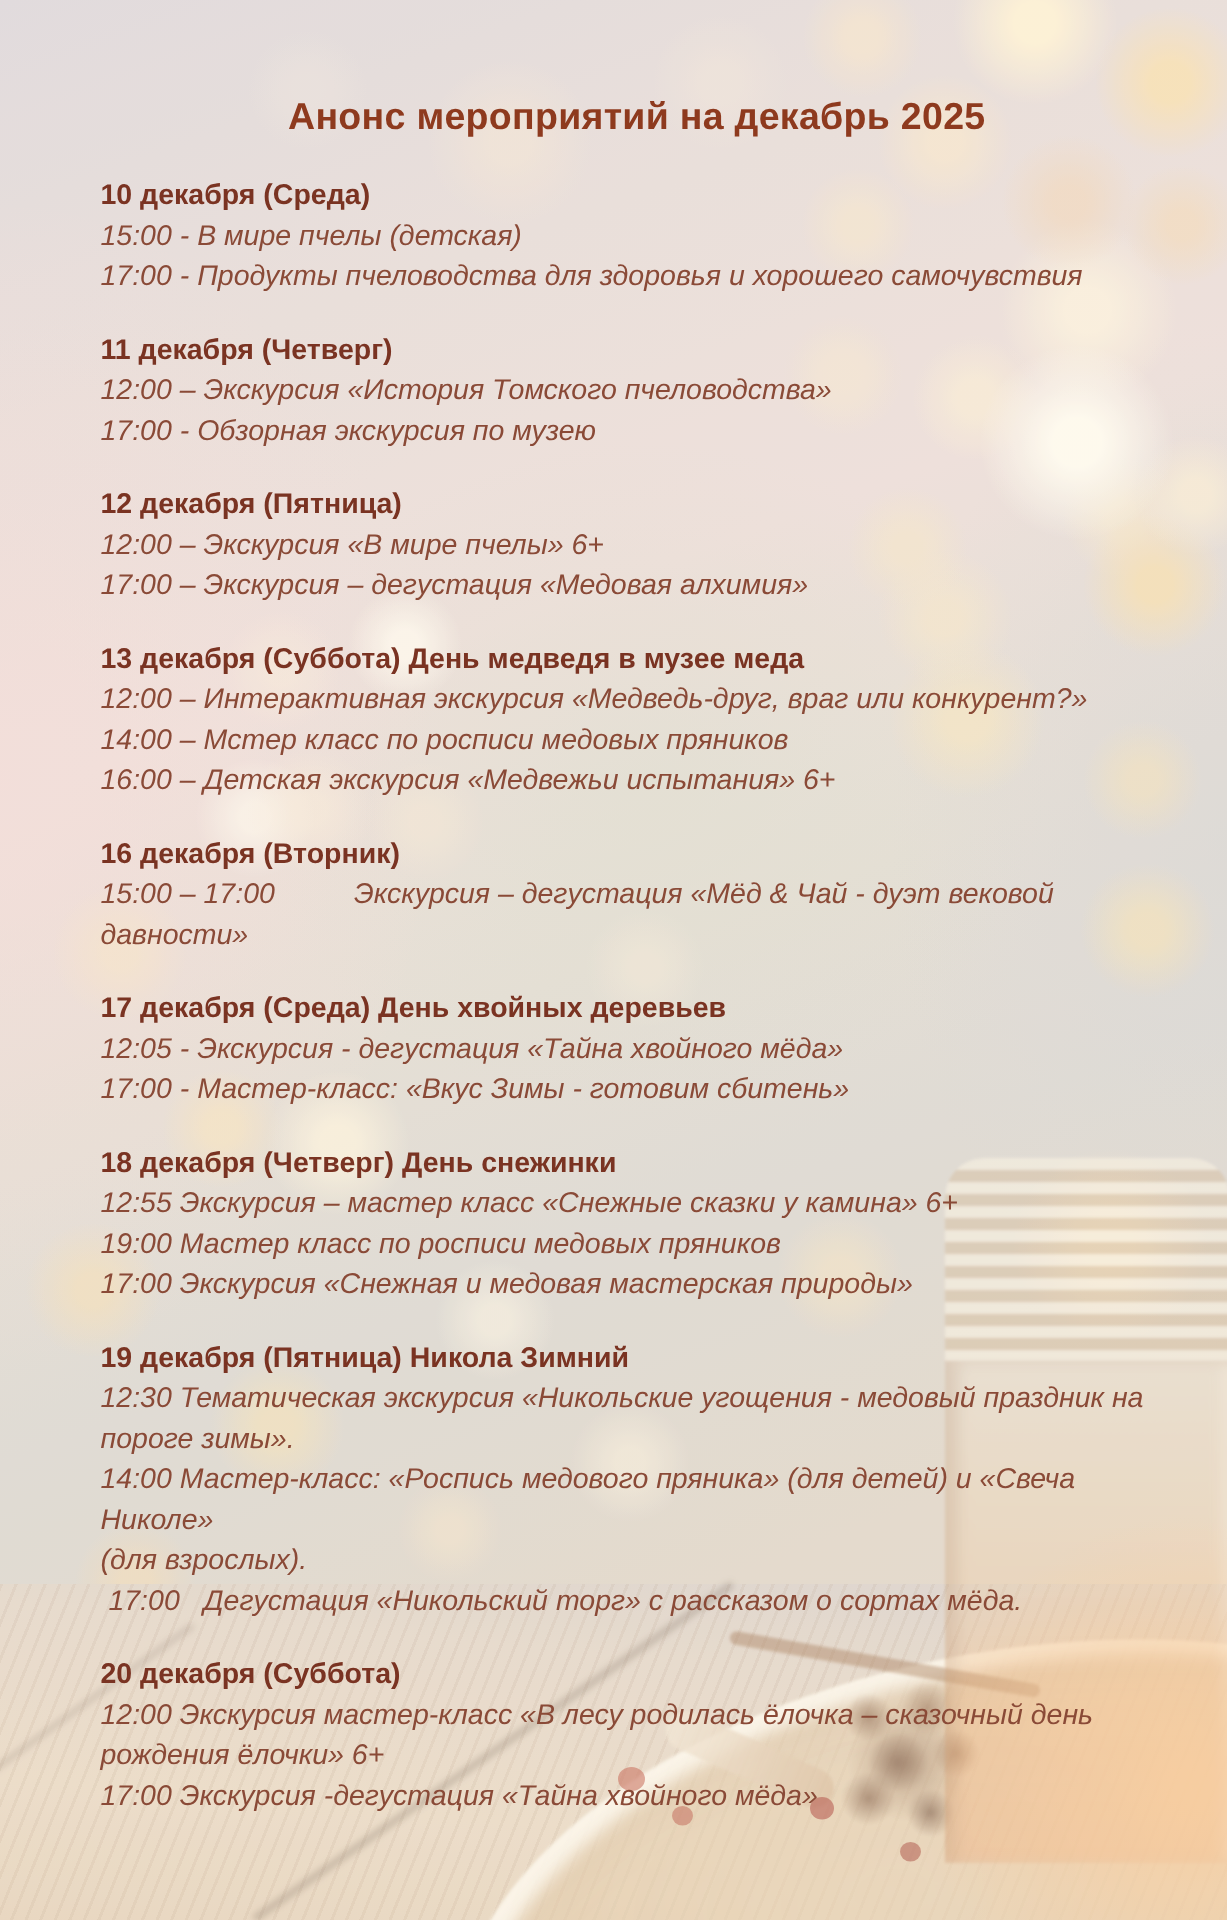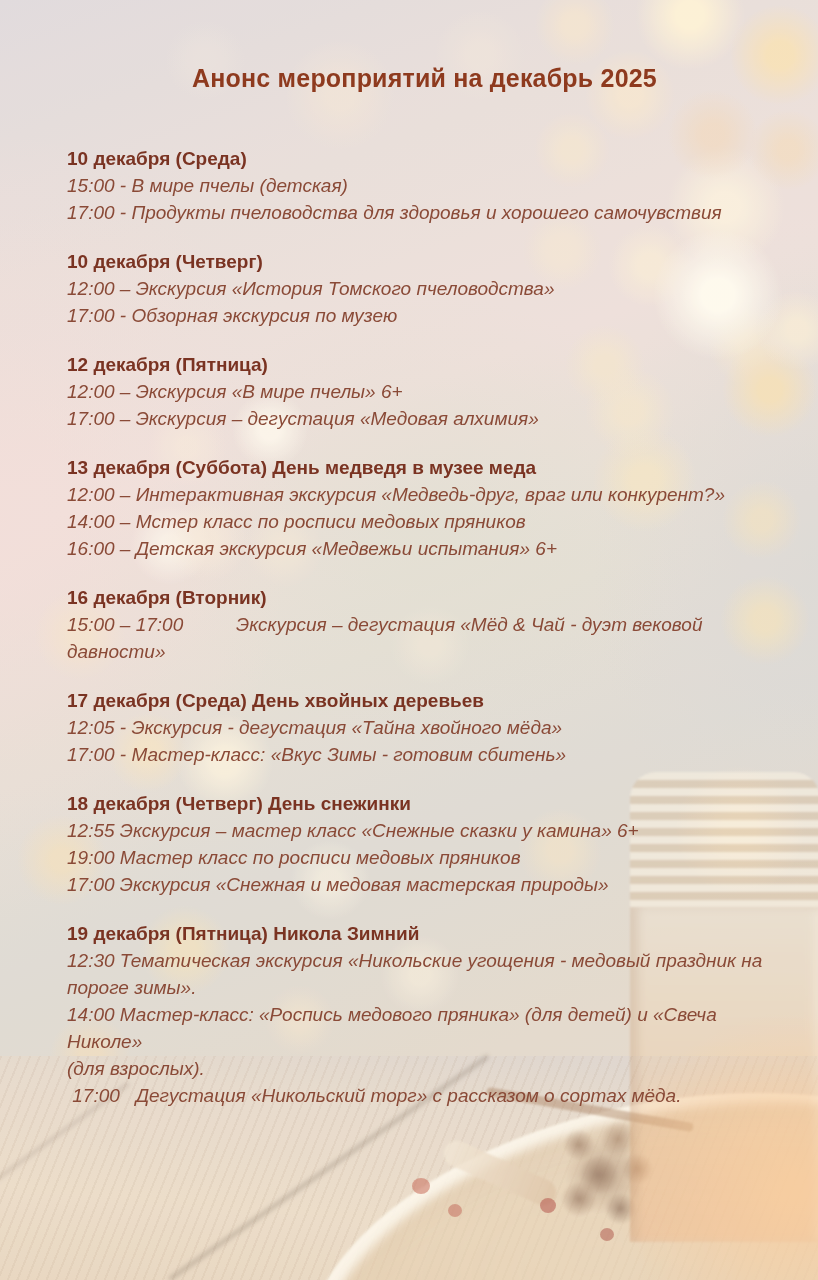--- a/index.html
+++ b/index.html
@@ -146,21 +146,21 @@
     color: #8a4a37;
   }
   .title {
     margin: 0;
     text-align: center;
     font-size: 25px;
     font-weight: 700;
     color: #8e3a1e;
     letter-spacing: 0.2px;
   }
-  .schedule { margin-top: 52px; }
+  .schedule { margin-top: 24px; }
   .group { margin: 0 0 22px 0; }
   .date {
     font-size: 19px;
     font-weight: 700;
     line-height: 27px;
     color: #7a3322;
   }
   .ev {
     font-size: 19px;
     line-height: 27px;
@@ -201,21 +201,21 @@
 
     <div class="schedule">
 
       <section class="group">
         <div class="date">10 декабря (Среда)</div>
         <div class="ev">15:00 - В мире пчелы (детская)</div>
         <div class="ev">17:00 - Продукты пчеловодства для здоровья и хорошего самочувствия</div>
       </section>
 
       <section class="group">
-        <div class="date">10 декабря (Четверг)</div>
+        <div class="date">11 декабря (Четверг)</div>
         <div class="ev">12:00 – Экскурсия «История Томского пчеловодства»</div>
         <div class="ev">17:00 - Обзорная экскурсия по музею</div>
       </section>
 
       <section class="group">
         <div class="date">12 декабря (Пятница)</div>
         <div class="ev">12:00 – Экскурсия «В мире пчелы» 6+</div>
         <div class="ev">17:00 – Экскурсия – дегустация «Медовая алхимия»</div>
       </section>
 
@@ -246,16 +246,22 @@
 
       <section class="group">
         <div class="date">19 декабря (Пятница) Никола Зимний</div>
         <div class="ev">12:30 Тематическая экскурсия «Никольские угощения - медовый праздник на
 пороге зимы».</div>
         <div class="ev">14:00 Мастер-класс: «Роспись медового пряника» (для детей) и «Свеча Николе»
 (для взрослых).</div>
         <div class="ev"> 17:00   Дегустация «Никольский торг» с рассказом о сортах мёда.</div>
       </section>
 
+      <section class="group">
+        <div class="date">20 декабря (Суббота)</div>
+        <div class="ev">12:00 Экскурсия мастер-класс «В лесу родилась ёлочка – сказочный день
+рождения ёлочки» 6+</div>
+        <div class="ev">17:00 Экскурсия -дегустация «Тайна хвойного мёда»</div>
+      </section>
 
     </div>
   </div>
 </div>
 
 </body></html>

